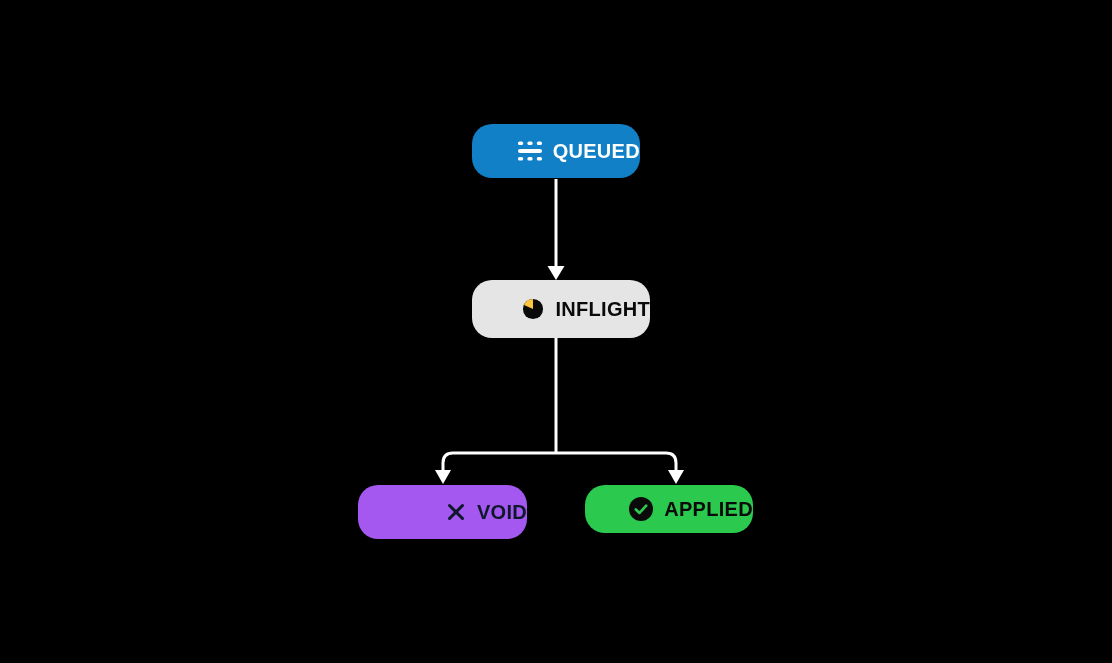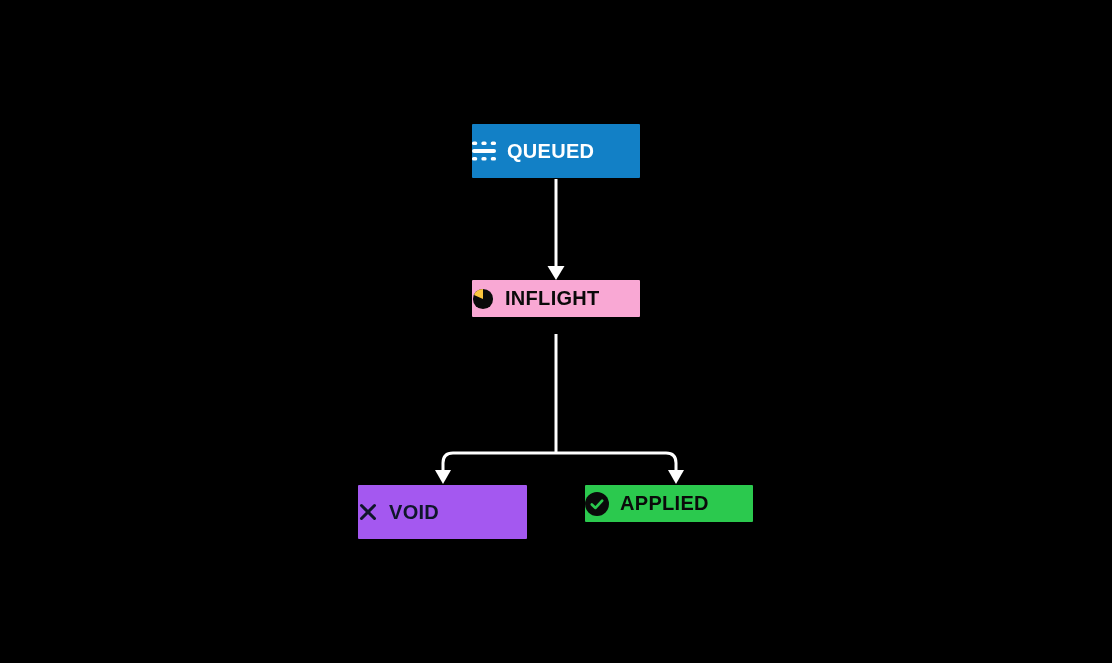--- a/index.html
+++ b/index.html
@@ -27,23 +27,23 @@
     stroke-linejoin: round;
   }
   .edge-head {
     fill: #ffffff;
     stroke: none;
   }
   .node {
     position: absolute;
     display: flex;
     align-items: center;
-    justify-content: flex-start;
+    justify-content: flex-end;
     gap: 11px;
-    border-radius: 1px;
+    border-radius: 20px;
     font-weight: 700;
     font-size: 20px;
     letter-spacing: 0.3px;
     cursor: pointer;
     user-select: none;
   }
   .node .icon {
     display: flex;
     align-items: center;
     justify-content: center;
@@ -87,41 +87,41 @@
         <rect x="18.8" y="0" width="5.2" height="3.6" rx="1.6"></rect>
         <rect x="0" y="7.5" width="24" height="4" rx="2"></rect>
         <rect x="0" y="15.4" width="5.2" height="3.6" rx="1.6"></rect>
         <rect x="9.4" y="15.4" width="5.2" height="3.6" rx="1.6"></rect>
         <rect x="18.8" y="15.4" width="5.2" height="3.6" rx="1.6"></rect>
       </svg>
     </span>
     <span class="label">QUEUED</span>
   </div>
 
-  <div class="node" style="left: 472px; top: 280px; width: 168px; height: 37px; background-color: #f9a8d4; color: rgb(10, 10, 10);">
+  <div class="node" style="left: 472px; top: 280px; width: 168px; height: 58px; background-color: #e5e5e5; color: rgb(10, 10, 10); padding-left: 10px;">
     <span class="icon">
       <svg width="22" height="22" viewBox="0 0 24 24">
         <circle cx="12" cy="12" r="11" fill="currentColor"></circle>
         <path d="M12 12 L12 1.2 A10.8 10.8 0 0 0 2.2 7.6 Z" style="fill: rgb(252, 198, 61);"></path>
       </svg>
     </span>
     <span class="label">INFLIGHT</span>
   </div>
 
   <div class="node" style="left: 358px; top: 485px; width: 169px; height: 54px; background-color: rgb(164, 88, 240); color: #0f172a;">
     <span class="icon">
       <svg width="20" height="20" viewBox="0 0 20 20" fill="none" stroke="currentColor" stroke-width="3" stroke-linecap="round">
         <path d="M3.5 3.5 L16.5 16.5"></path>
         <path d="M16.5 3.5 L3.5 16.5"></path>
       </svg>
     </span>
     <span class="label">VOID</span>
   </div>
 
-  <div class="node" style="left: 585px; top: 485px; width: 168px; height: 37px; background-color: rgb(43, 201, 78); color: rgb(10, 10, 10);">
+  <div class="node" style="left: 585px; top: 485px; width: 168px; height: 48px; background-color: rgb(43, 201, 78); color: rgb(10, 10, 10);">
     <span class="icon">
       <svg width="24" height="24" viewBox="0 0 24 24">
         <circle cx="12" cy="12" r="12" fill="currentColor"></circle>
         <path d="M6.8 12.4 L10.5 15.9 L17.2 8.7" fill="none" stroke-width="2.7" stroke-linecap="round" stroke-linejoin="round" style="stroke: rgb(43, 201, 78);"></path>
       </svg>
     </span>
     <span class="label">APPLIED</span>
   </div>
 
 </div>

